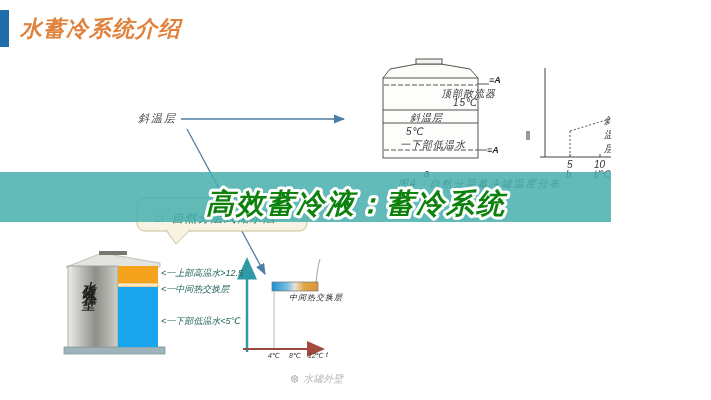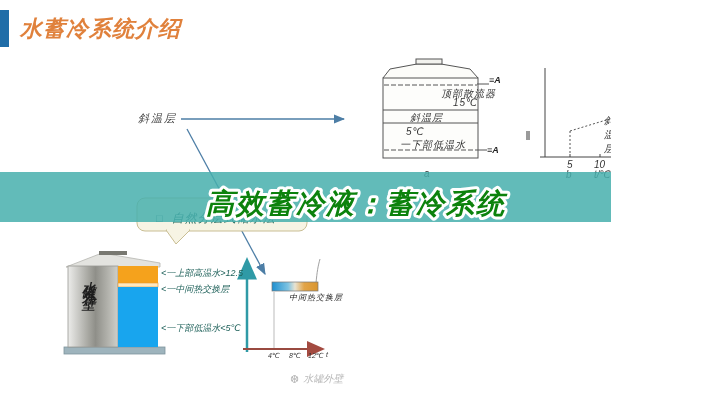--- a/index.html
+++ b/index.html
@@ -130,29 +130,30 @@
   <div class="abs pipe-mark layer-text" style="left:487px;top:145px;">≡A</div>
   <div class="abs tick layer-text" style="left:424px;top:168px;">a</div>
 
   <div class="abs tick layer-text" style="left:567px;top:159px;">5</div>
   <div class="abs tick layer-text" style="left:594px;top:159px;">10</div>
   <div class="abs tick layer-text" style="left:624px;top:159px;margin-left:36px;">15</div>
   <div class="abs tick layer-text" style="left:566px;top:169px;">b</div>
   <div class="abs tick layer-text" style="left:594px;top:169px;">t/℃</div>
   <div class="abs diagram-text layer-text" style="left:604px;top:114px;">斜温层</div>
 
+  <div class="abs caption layer-text">图4　自然分层蓄冷罐温度分布</div>
 
   <div class="abs callout-text layer-text">
     <span class="bullet">□</span><span>自然分层式储水法</span>
   </div>
 
   <div class="abs wall-text layer-text">水罐外壁</div>
   <div class="abs tank-side-label layer-text" style="left:161px;top:267px;">&lt;一上部高温水&gt;12.5</div>
   <div class="abs tank-side-label layer-text" style="left:161px;top:283px;text-align:center;">&lt;一中间热交换层</div>
-  <div class="abs tank-side-label layer-text" style="left:161px;top:322px;">&lt;一下部低温水&lt;5℃</div>
+  <div class="abs tank-side-label layer-text" style="left:161px;top:315px;">&lt;一下部低温水&lt;5℃</div>
 
   <div class="abs bar-label layer-text">中间热交换层</div>
   <div class="abs mini-tick layer-text" style="left:268px;top:352px;">4℃</div>
   <div class="abs mini-tick layer-text" style="left:289px;top:352px;">8℃</div>
   <div class="abs mini-tick layer-text" style="left:308px;top:352px;">12℃</div>
   <div class="abs mini-tick layer-text" style="left:326px;top:351px;">t</div>
 
   <div class="abs band"></div>
 
   <svg class="abs overlay-svg" viewBox="0 0 711 400">

